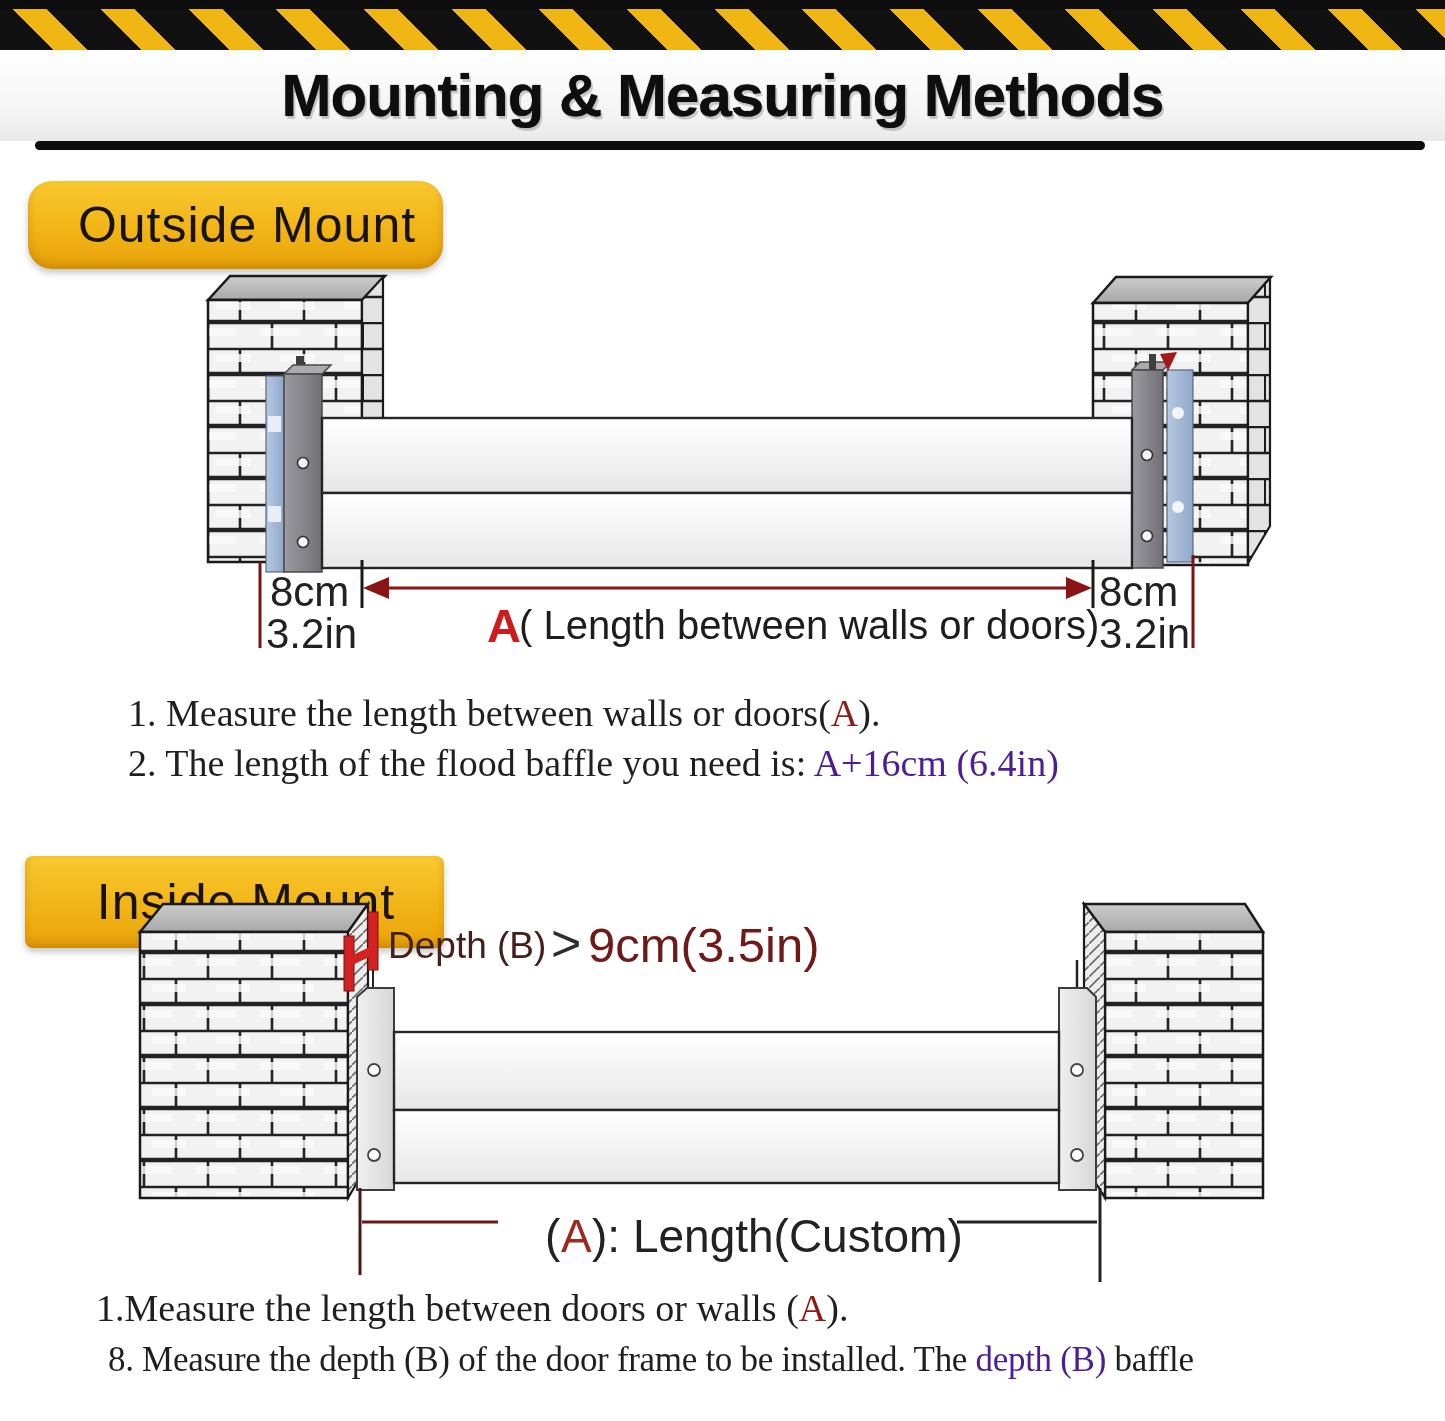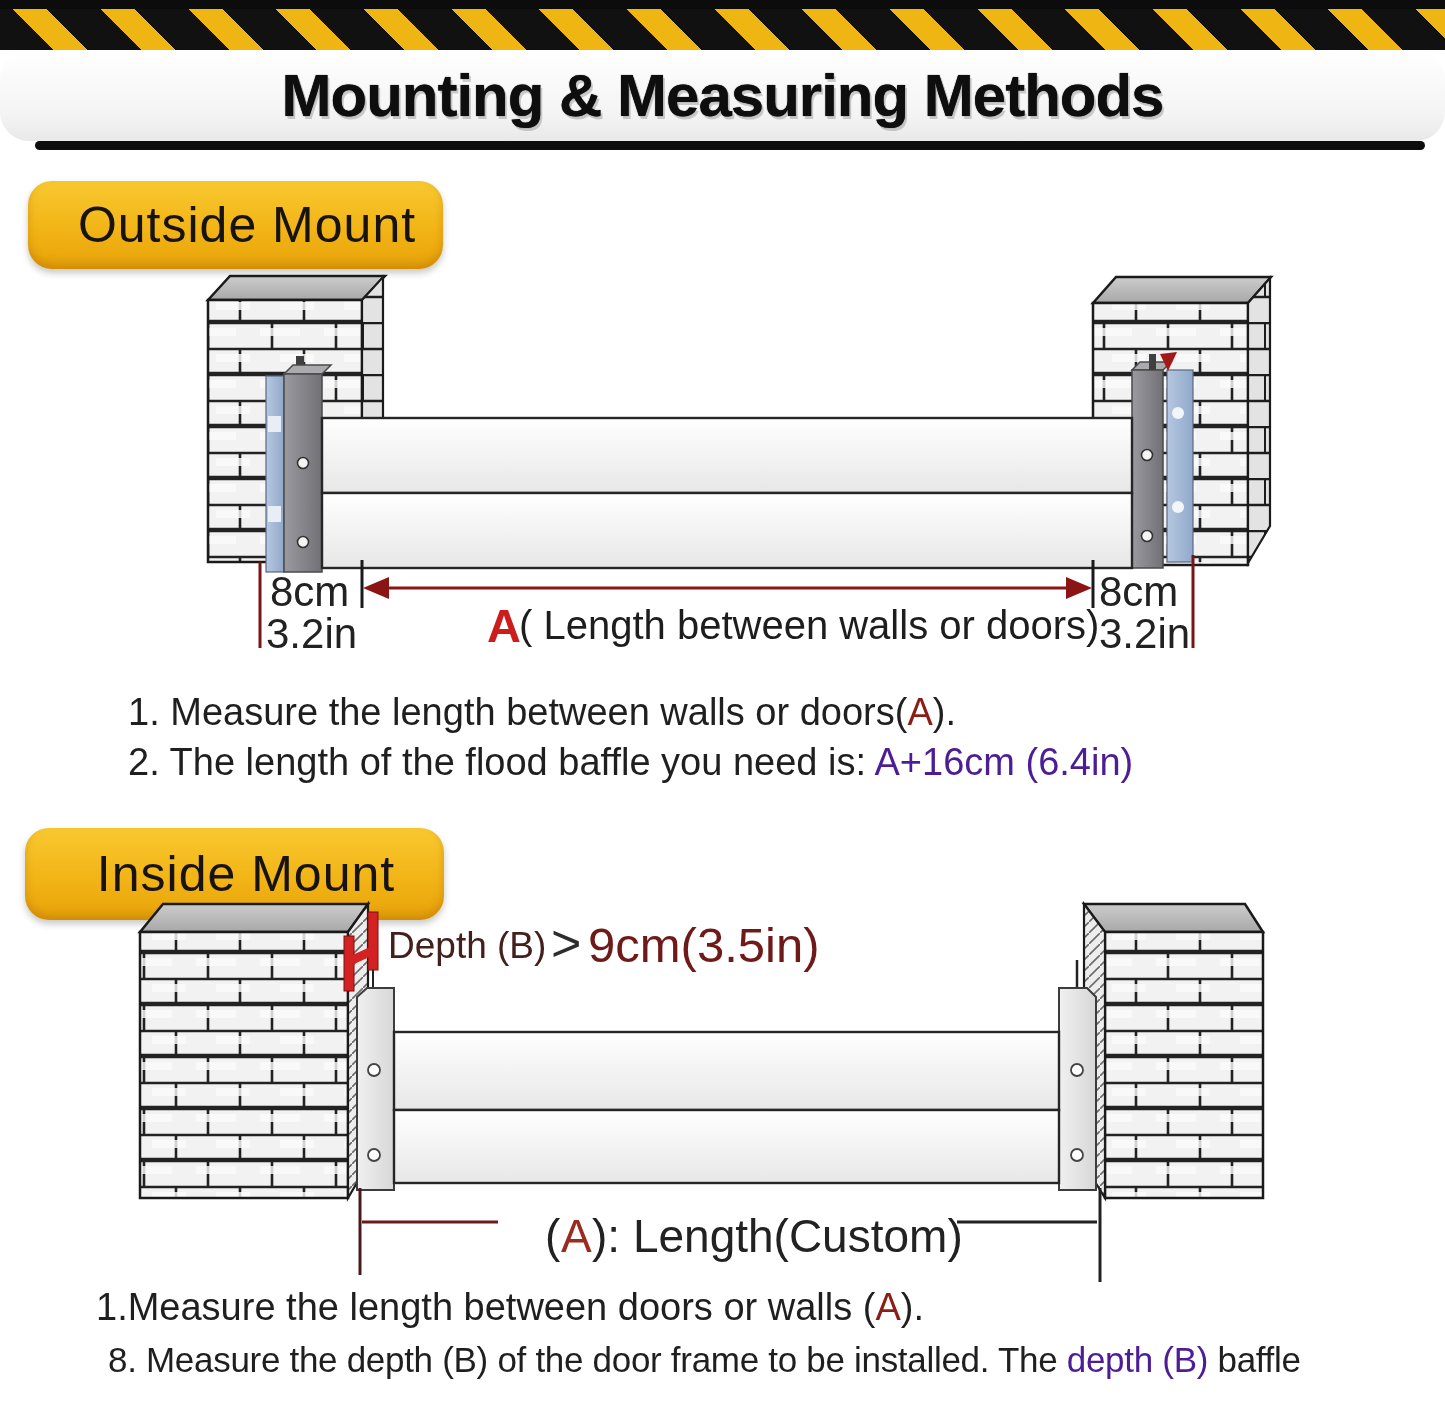--- a/index.html
+++ b/index.html
@@ -4,37 +4,37 @@
 <style>
   html,body{margin:0;padding:0;background:#ffffff;}
   #stage{position:relative;width:1445px;height:1421px;background:#ffffff;overflow:hidden;
          font-family:"Liberation Sans", sans-serif;}
   
   .top-black{position:absolute;left:0;top:0;width:1445px;height:9px;background:#0c0c0c;}
   .stripes{position:absolute;left:0;top:9px;width:1445px;height:41px;
            background:repeating-linear-gradient(45deg,#111 0 38px,#efb512 38px 62px);}
   .title-area{position:absolute;left:0;top:50px;width:1445px;height:91px;
               background:linear-gradient(180deg,#ffffff 0%,#f4f4f4 70%,#e9e9e9 100%);
-              display:flex;align-items:center;justify-content:center;border-radius:29px;}
+              display:flex;align-items:center;justify-content:center;}
   .title{font-size:60px;font-weight:700;letter-spacing:-1px;color:#0e0e0e;
          text-shadow:2px 3px 0 rgba(120,120,120,0.35), 0 0 1px #000;}
   .banner-underline{position:absolute;left:35px;top:141px;width:1390px;height:9px;
                     background:#0d0d0d;border-radius:5px;}
   
   .badge{position:absolute;display:flex;align-items:center;justify-content:center;
          background:linear-gradient(180deg,#f8c930 0%,#f2b416 55%,#e8a309 100%);
          border-radius:24px;box-shadow:0 4px 7px rgba(0,0,0,0.22), inset 0 -5px 8px rgba(160,95,0,0.35);padding-left:23px;}
   .badge span{font-size:50px;color:#171310;letter-spacing:1px;}
   #badge-outside{left:28px;top:181px;width:392px;height:88px;}
-  #badge-inside{left:25px;top:828px;width:396px;height:92px;}
+  #badge-inside{left:25px;top:856px;width:396px;height:92px;border-radius:8px;}
   
   svg{position:absolute;left:0;}
   svg text{font-family:"Liberation Sans", sans-serif;}
   
-  .step{position:absolute;font-size:38px;color:#1f1f1f;white-space:nowrap;}
+  .step{position:absolute;font-size:38px;color:#1f1f1f;white-space:nowrap;font-family:Liberation Serif, serif;}
   .step .accent{color:#8a1d15;}
   .step .accent-strong{color:#4c1d95;}
   .small-steps{font-size:35px;letter-spacing:-0.3px;}
 </style>
 </head>
 <body>
 
 <div id="stage">
 
   <div class="top-black"></div>

